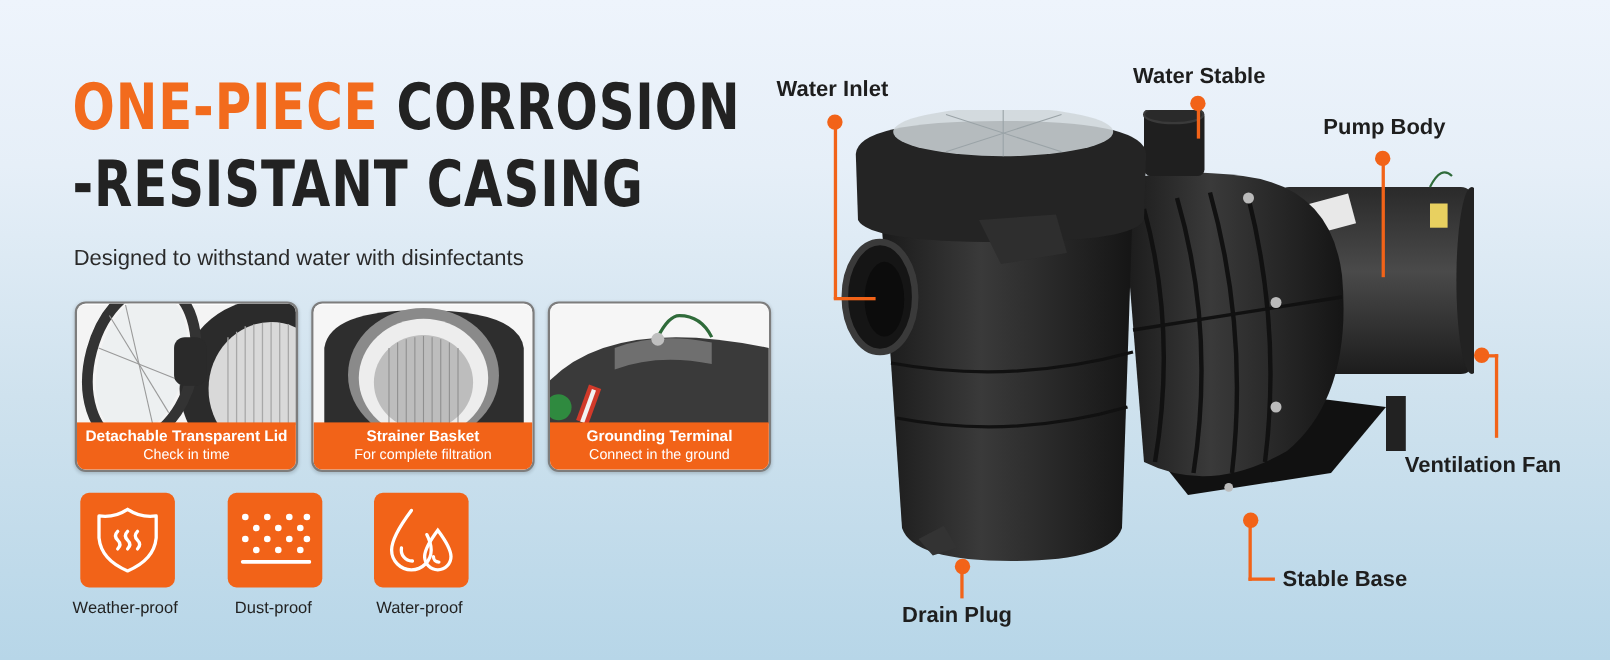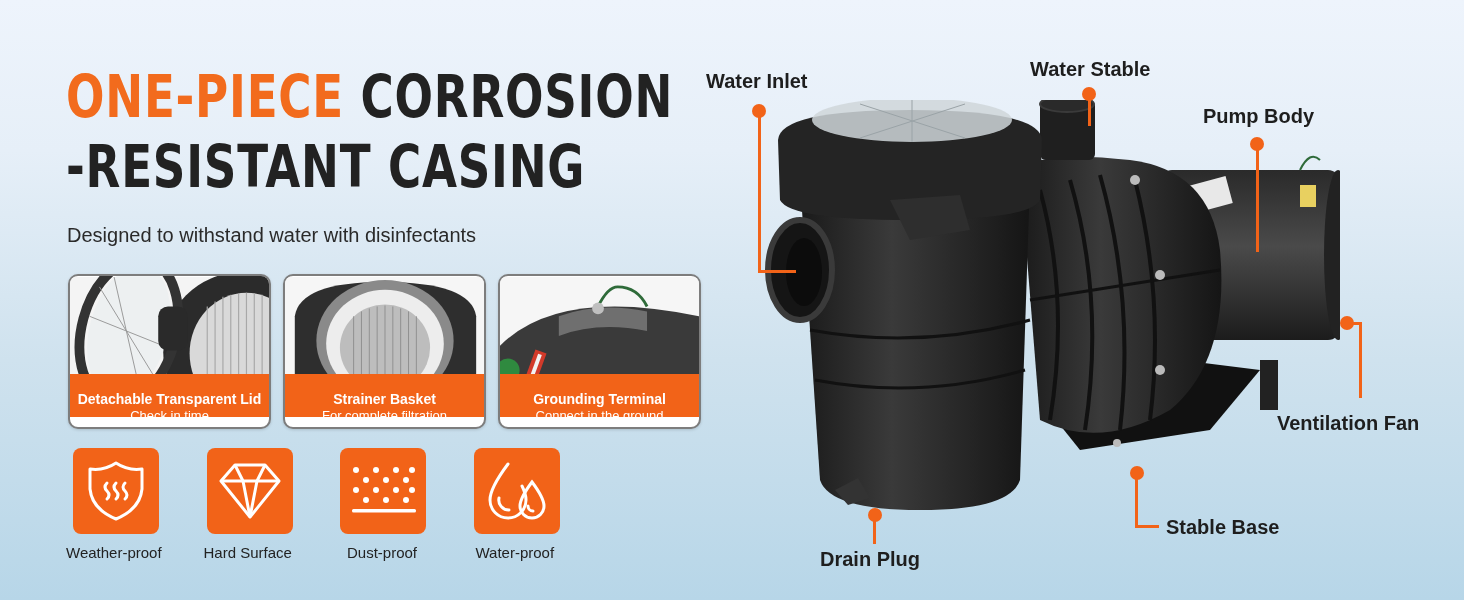--- a/index.html
+++ b/index.html
@@ -29,23 +29,23 @@
       font-family: "Liberation Sans", sans-serif;
     }
     .cards { position: absolute; left: 68px; top: 274px; display: flex; gap: 12px; }
     .card {
       width: 203px; height: 155px; border-radius: 10px; overflow: hidden;
       border: 2px solid #7d7d7d; background: #fff; position: relative;
       box-shadow: 0 1px 3px rgba(0,0,0,0.15);
     }
     .card .photo { position: absolute; left: 0; top: 0; width: 100%; height: 110px; }
     .card .label {
-      position: absolute; left: 0; bottom: 10px; width: 100%; height: 43px;
+      position: absolute; left: 0; bottom: 0; width: 100%; height: 43px;
       background: #f26318; color: #fff; text-align: center;
-      padding-top: 17px;
+      padding-top: 4px;
     }
     .card .label .t { font-weight: bold; font-size: 14px; line-height: 17px; white-space: nowrap; }
     .card .label .s { font-size: 13px; line-height: 16px; text-align: center; }
     .features { position: absolute; left: 73px; top: 448px; display: flex; align-items: center; }
     .feature { width: 133.5px; text-align: left; position: relative; height: 120px; }
     .feature .ico {
       width: 86px; height: 86px; border-radius: 8px; background: #f26318;
       display: flex; align-items: center; justify-content: center;
     }
     .feature .cap {
@@ -148,31 +148,20 @@
         <path d="M30 4 Q42 12 56 10 L56 30 Q54 50 30 60 Q6 50 4 30 L4 10 Q18 12 30 4 Z"></path>
         <path d="M21 24 q-4 4 0 8 q4 4 0 8"></path>
           <path d="M30 24 q-4 4 0 8 q4 4 0 8"></path>
           <path d="M39 24 q-4 4 0 8 q4 4 0 8"></path>
       </svg>
     </div>
     <div class="cap" style="left:-7px">Weather-proof</div>
   </div>
   <div class="feature">
     <div class="ico">
-      <svg width="66" height="60" viewBox="0 0 66 60" fill="none" stroke="#fff" stroke-width="3" stroke-linejoin="round">
-        <path d="M18 4 L48 4 L62 20 L33 56 L4 20 Z"></path>
-          <path d="M4 20 L62 20"></path>
-          <path d="M18 4 L26 20 L33 56"></path>
-          <path d="M48 4 L40 20 L33 56"></path>
-      </svg>
-    </div>
-    <div class="cap" style="left:-3px">Hard Surface</div>
-  </div>
-  <div class="feature">
-    <div class="ico">
       <svg width="66" height="50" viewBox="0 0 66 50" fill="#fff">
         <circle cx="6" cy="4" r="3"></circle>
           <circle cx="26" cy="4" r="3"></circle>
           <circle cx="46" cy="4" r="3"></circle>
           <circle cx="62" cy="4" r="3"></circle>
         <circle cx="16" cy="14" r="3"></circle>
           <circle cx="36" cy="14" r="3"></circle>
           <circle cx="56" cy="14" r="3"></circle>
         <circle cx="6" cy="24" r="3"></circle>
           <circle cx="26" cy="24" r="3"></circle>

